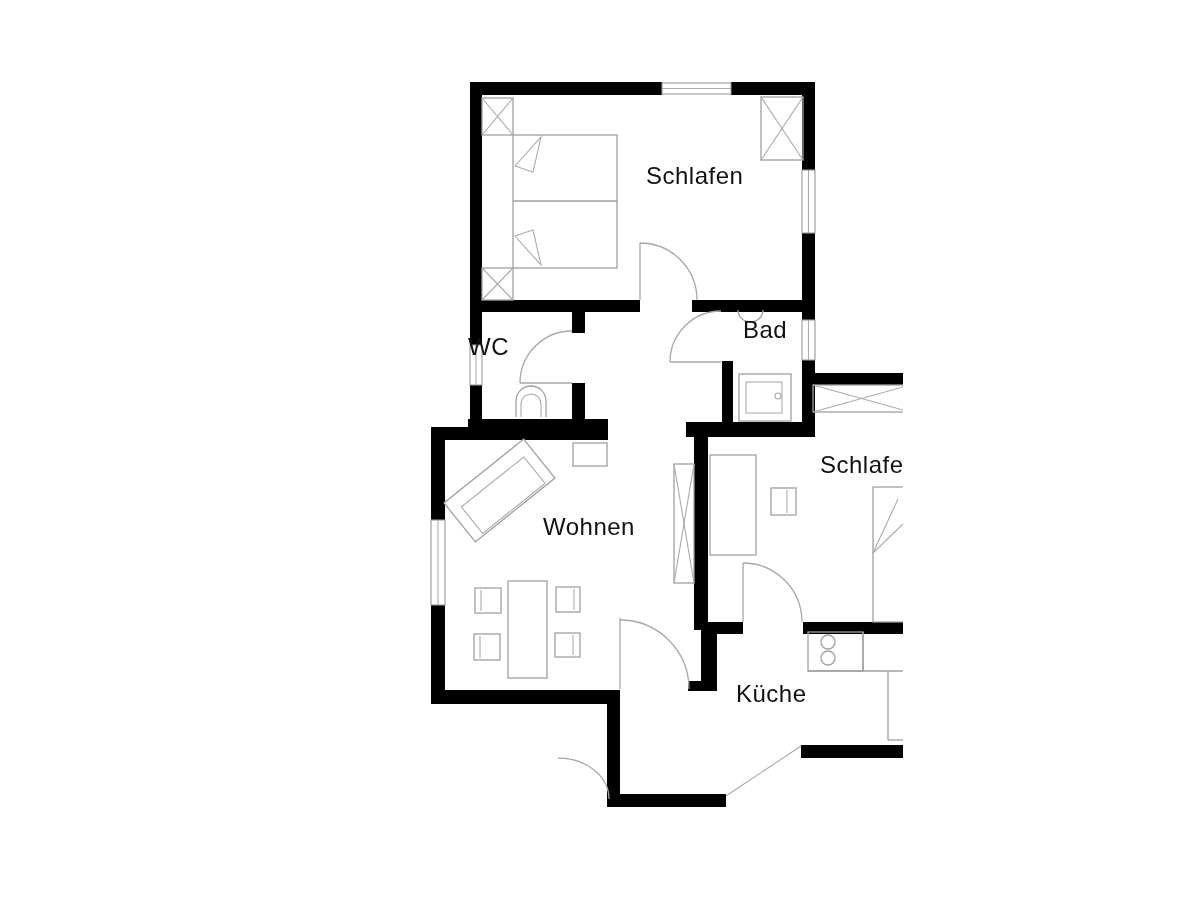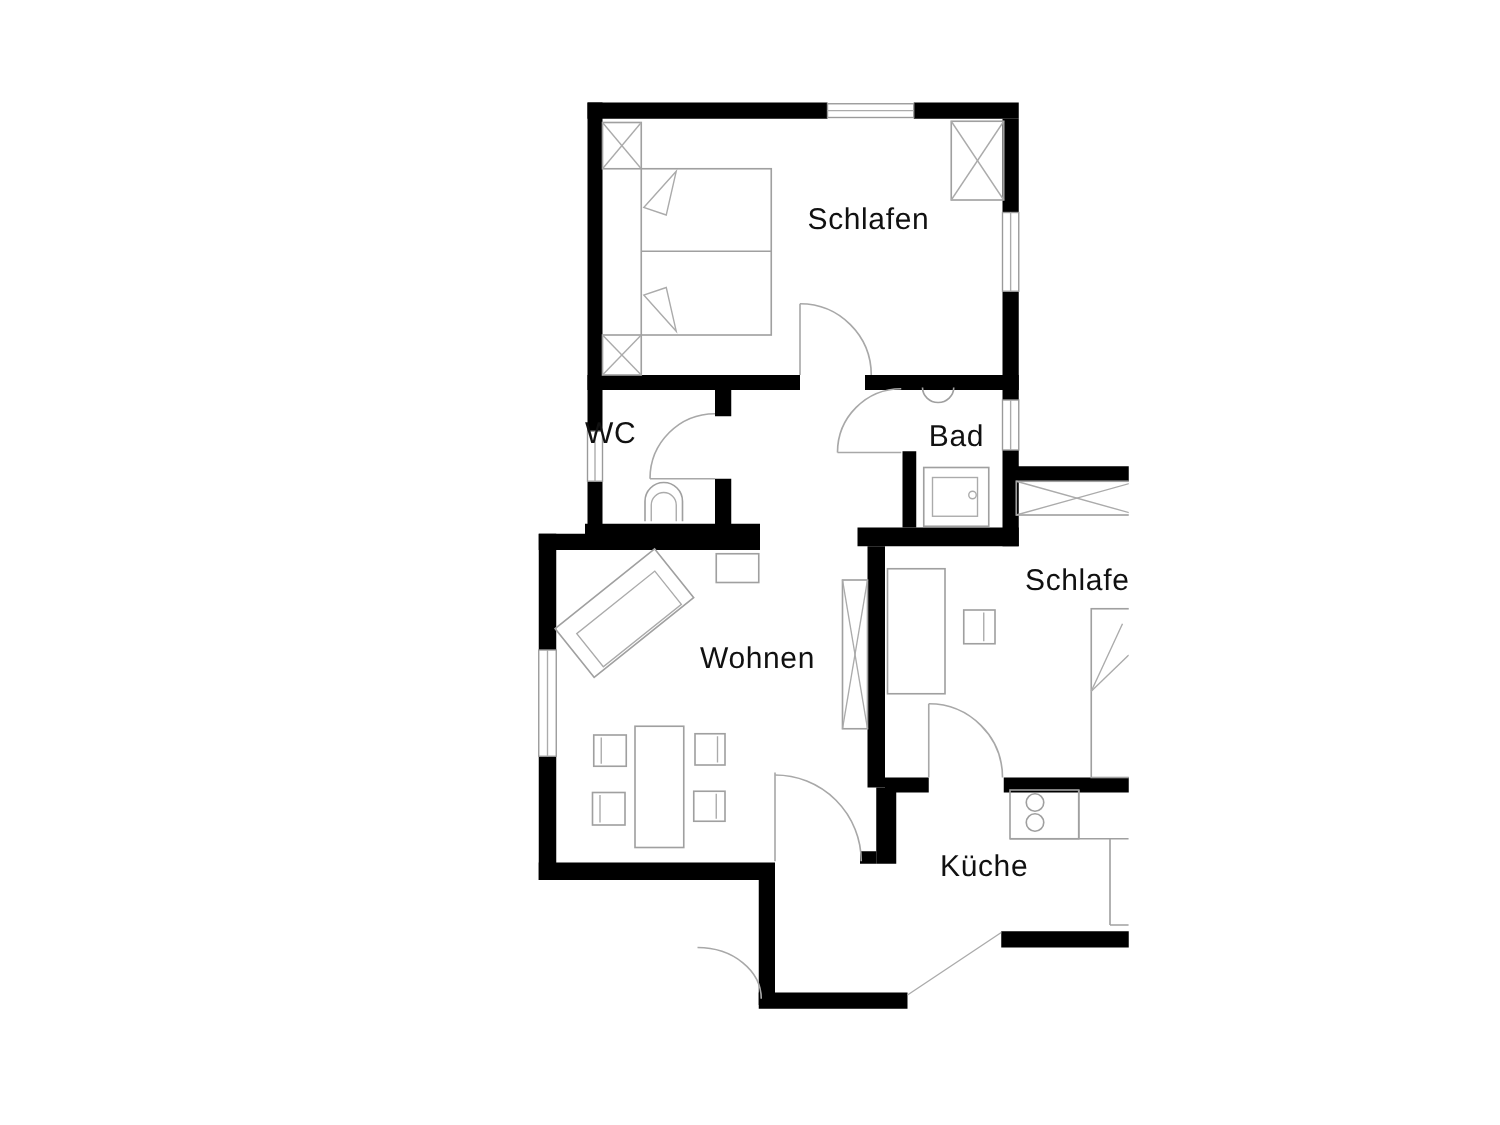--- a/index.html
+++ b/index.html
@@ -215,18 +215,18 @@
           <line class="fline" x1="888" y1="671" x2="888" y2="740"></line>
           <line class="fline" x1="888" y1="740" x2="903" y2="740"></line>
         </g>
       </g>
 
     </g>
   </svg>
 
   <div class="room-label" style="left:646px;top:164px;">Schlafen</div>
   <div class="room-label" style="left:468px;top:335px;">WC</div>
-  <div class="room-label" style="left:743px;top:338px;text-align:center;">Bad</div>
-  <div class="room-label" style="left:560px;top:515px;">Wohnen</div>
+  <div class="room-label" style="left:743px;top:318px;text-align:center;">Bad</div>
+  <div class="room-label" style="left:543px;top:515px;">Wohnen</div>
   <div class="room-label clipped" style="left:820px;top:453px;width:83px;">Schlafen</div>
-  <div class="room-label" style="left:752px;top:682px;">Küche</div>
+  <div class="room-label" style="left:736px;top:682px;">Küche</div>
 
 </div>
 
 </body></html>

